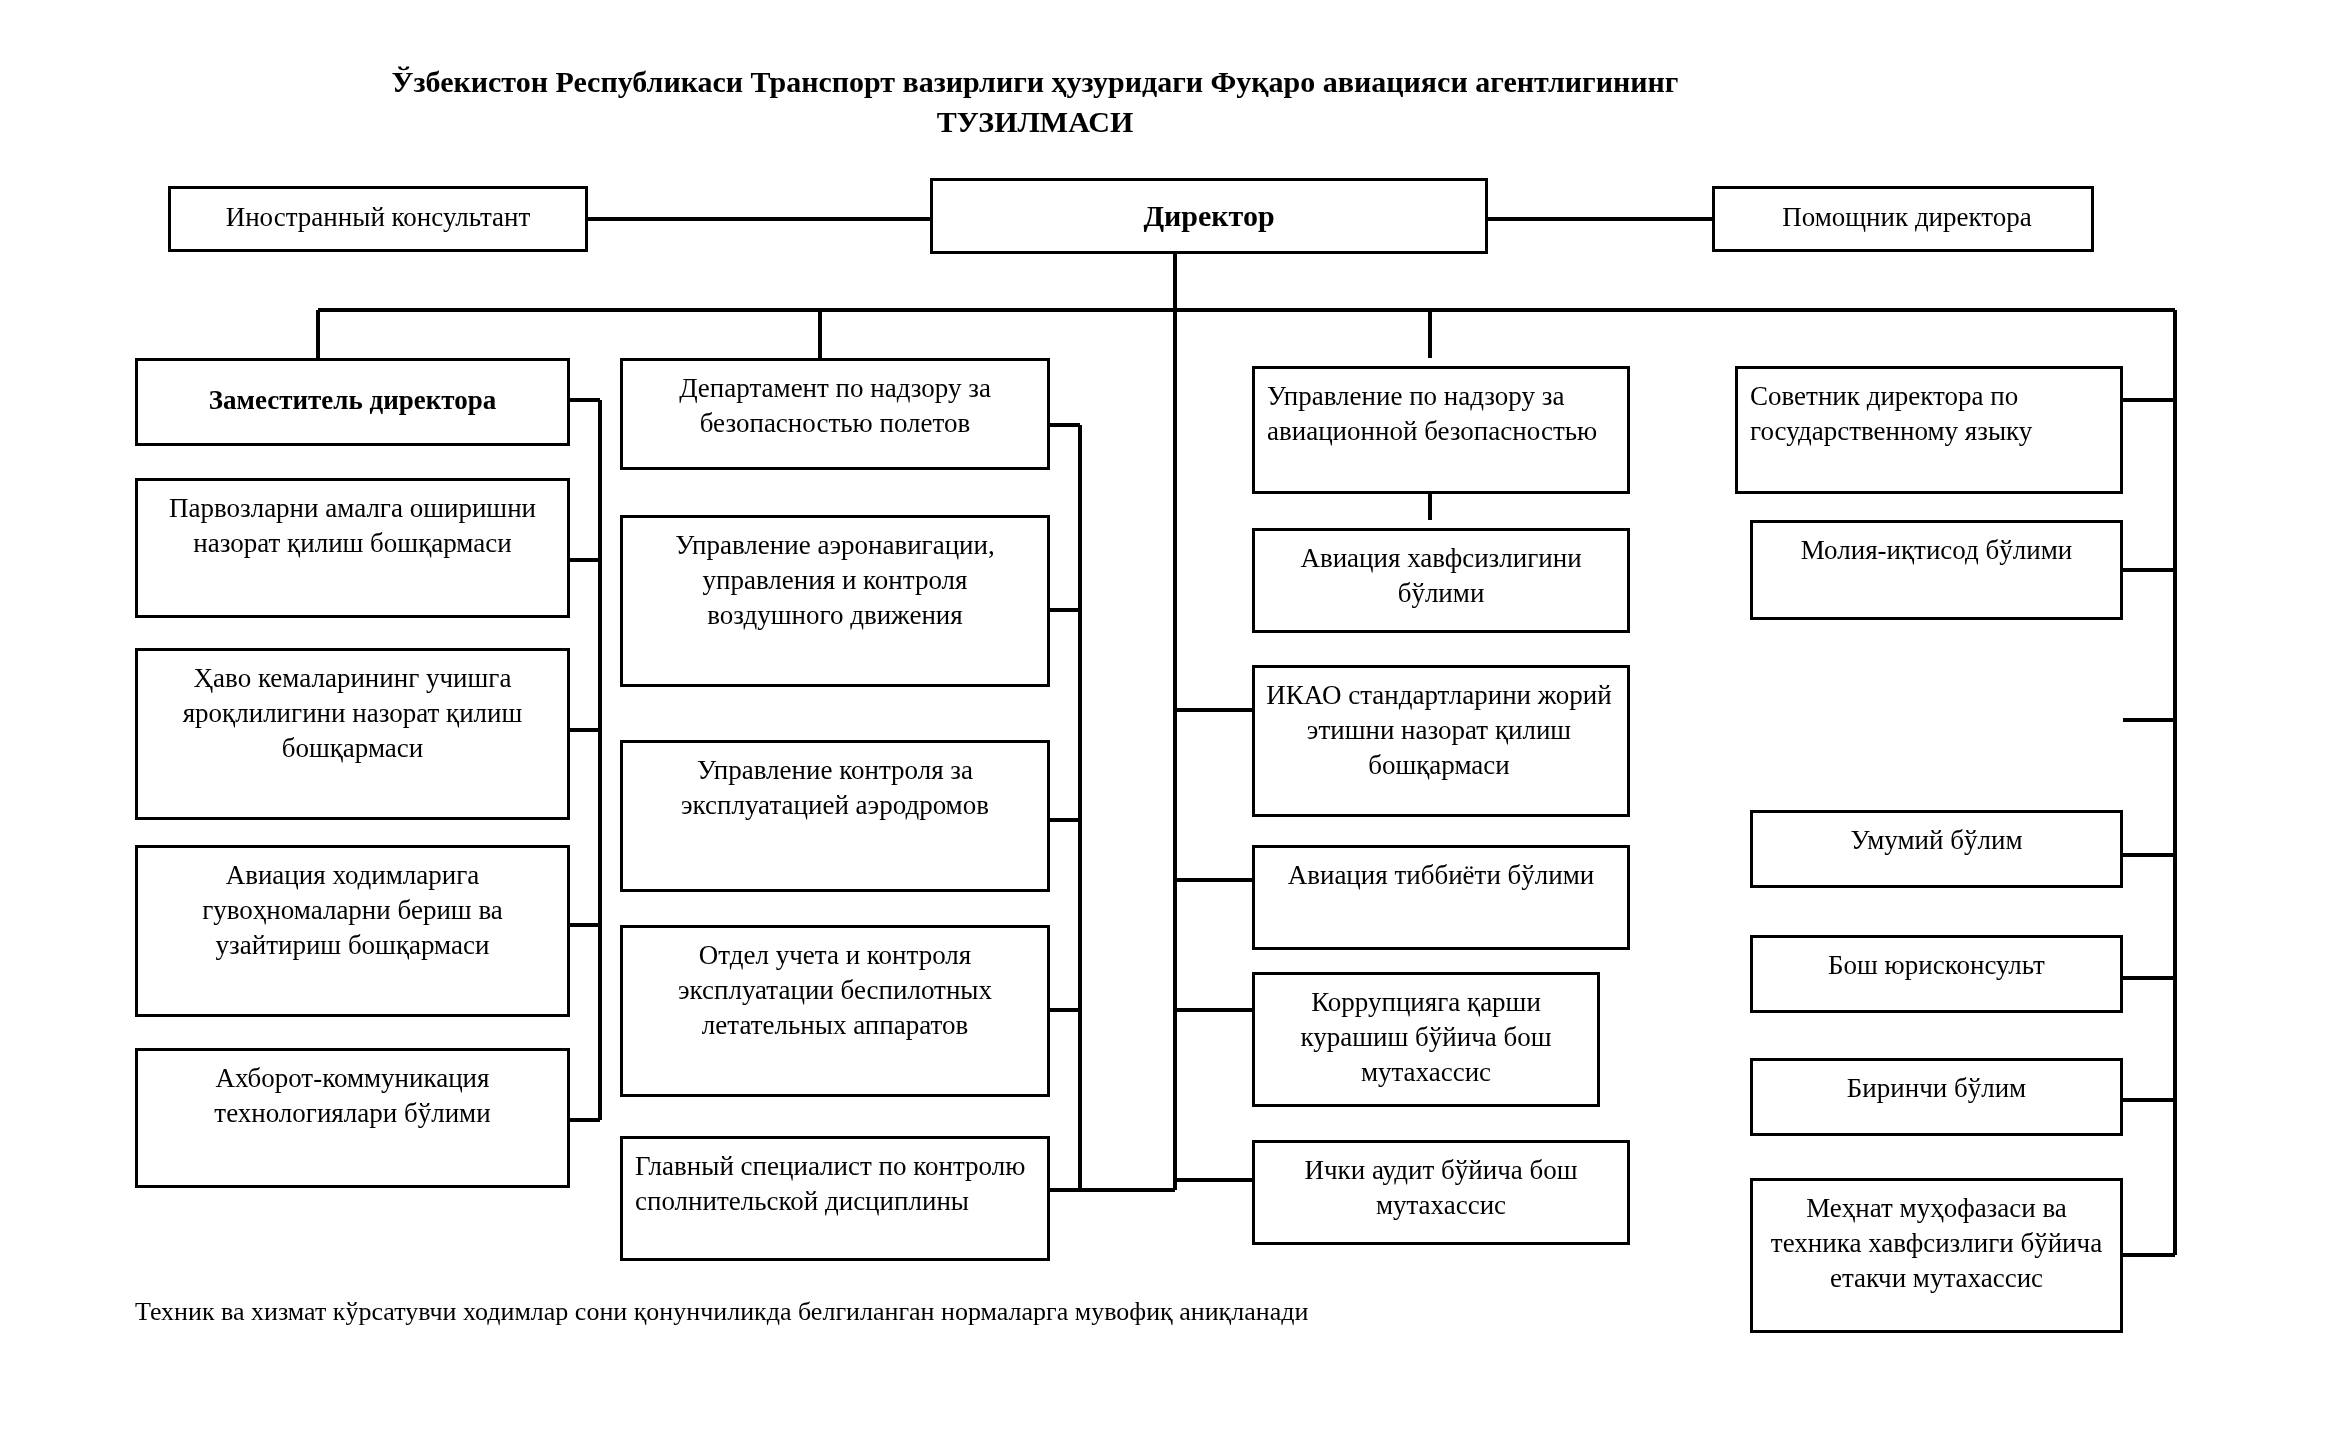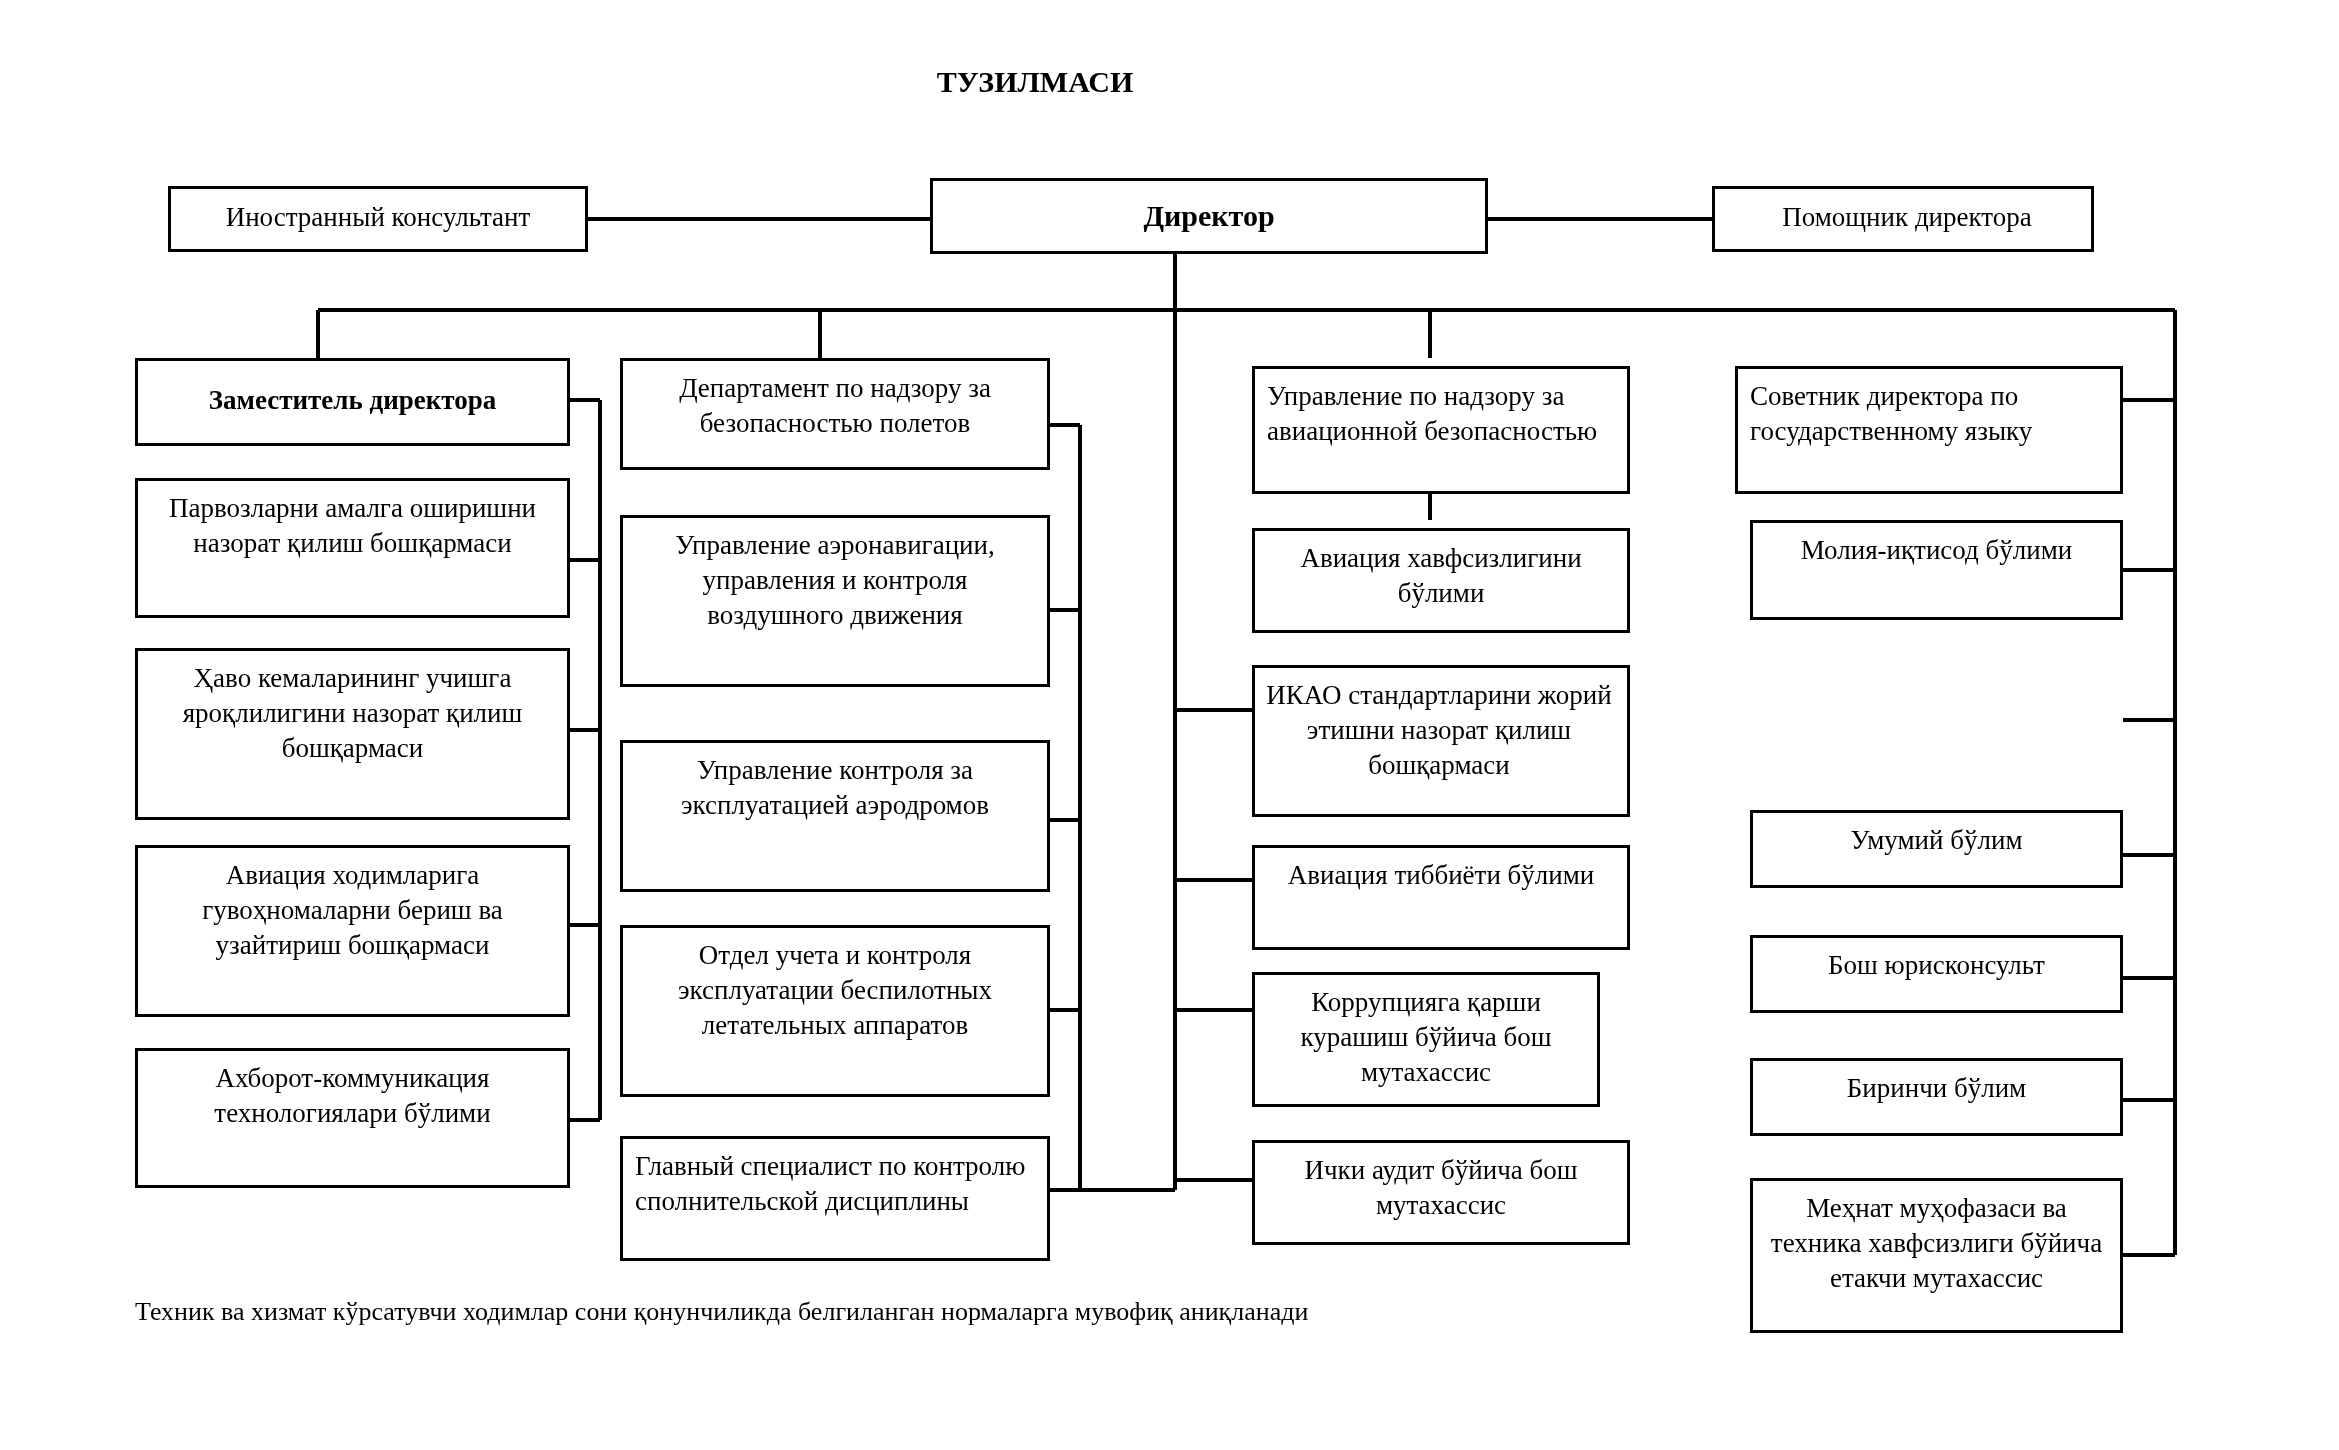--- a/index.html
+++ b/index.html
@@ -127,20 +127,21 @@
       <line x1="2123" y1="570" x2="2175" y2="570"></line>
       <line x1="2123" y1="720" x2="2175" y2="720"></line>
       <line x1="2123" y1="855" x2="2175" y2="855"></line>
       <line x1="2123" y1="978" x2="2175" y2="978"></line>
       <line x1="2123" y1="1100" x2="2175" y2="1100"></line>
       <line x1="2123" y1="1255" x2="2175" y2="1255"></line>
     </g>
   </svg>
 
   <div class="title">
+    <span>Ўзбекистон Республикаси Транспорт вазирлиги ҳузуридаги Фуқаро авиацияси агентлигининг</span>
     <span class="line2">ТУЗИЛМАСИ</span>
   </div>
 
   <div class="box mid" style="left:168px; top:186px; width:420px; height:66px;">
     <span>Иностранный консультант</span>
   </div>
 
   <div class="box mid bold" style="left:930px; top:178px; width:558px; height:76px; font-size:30px;">
     <span>Директор</span>
   </div>

